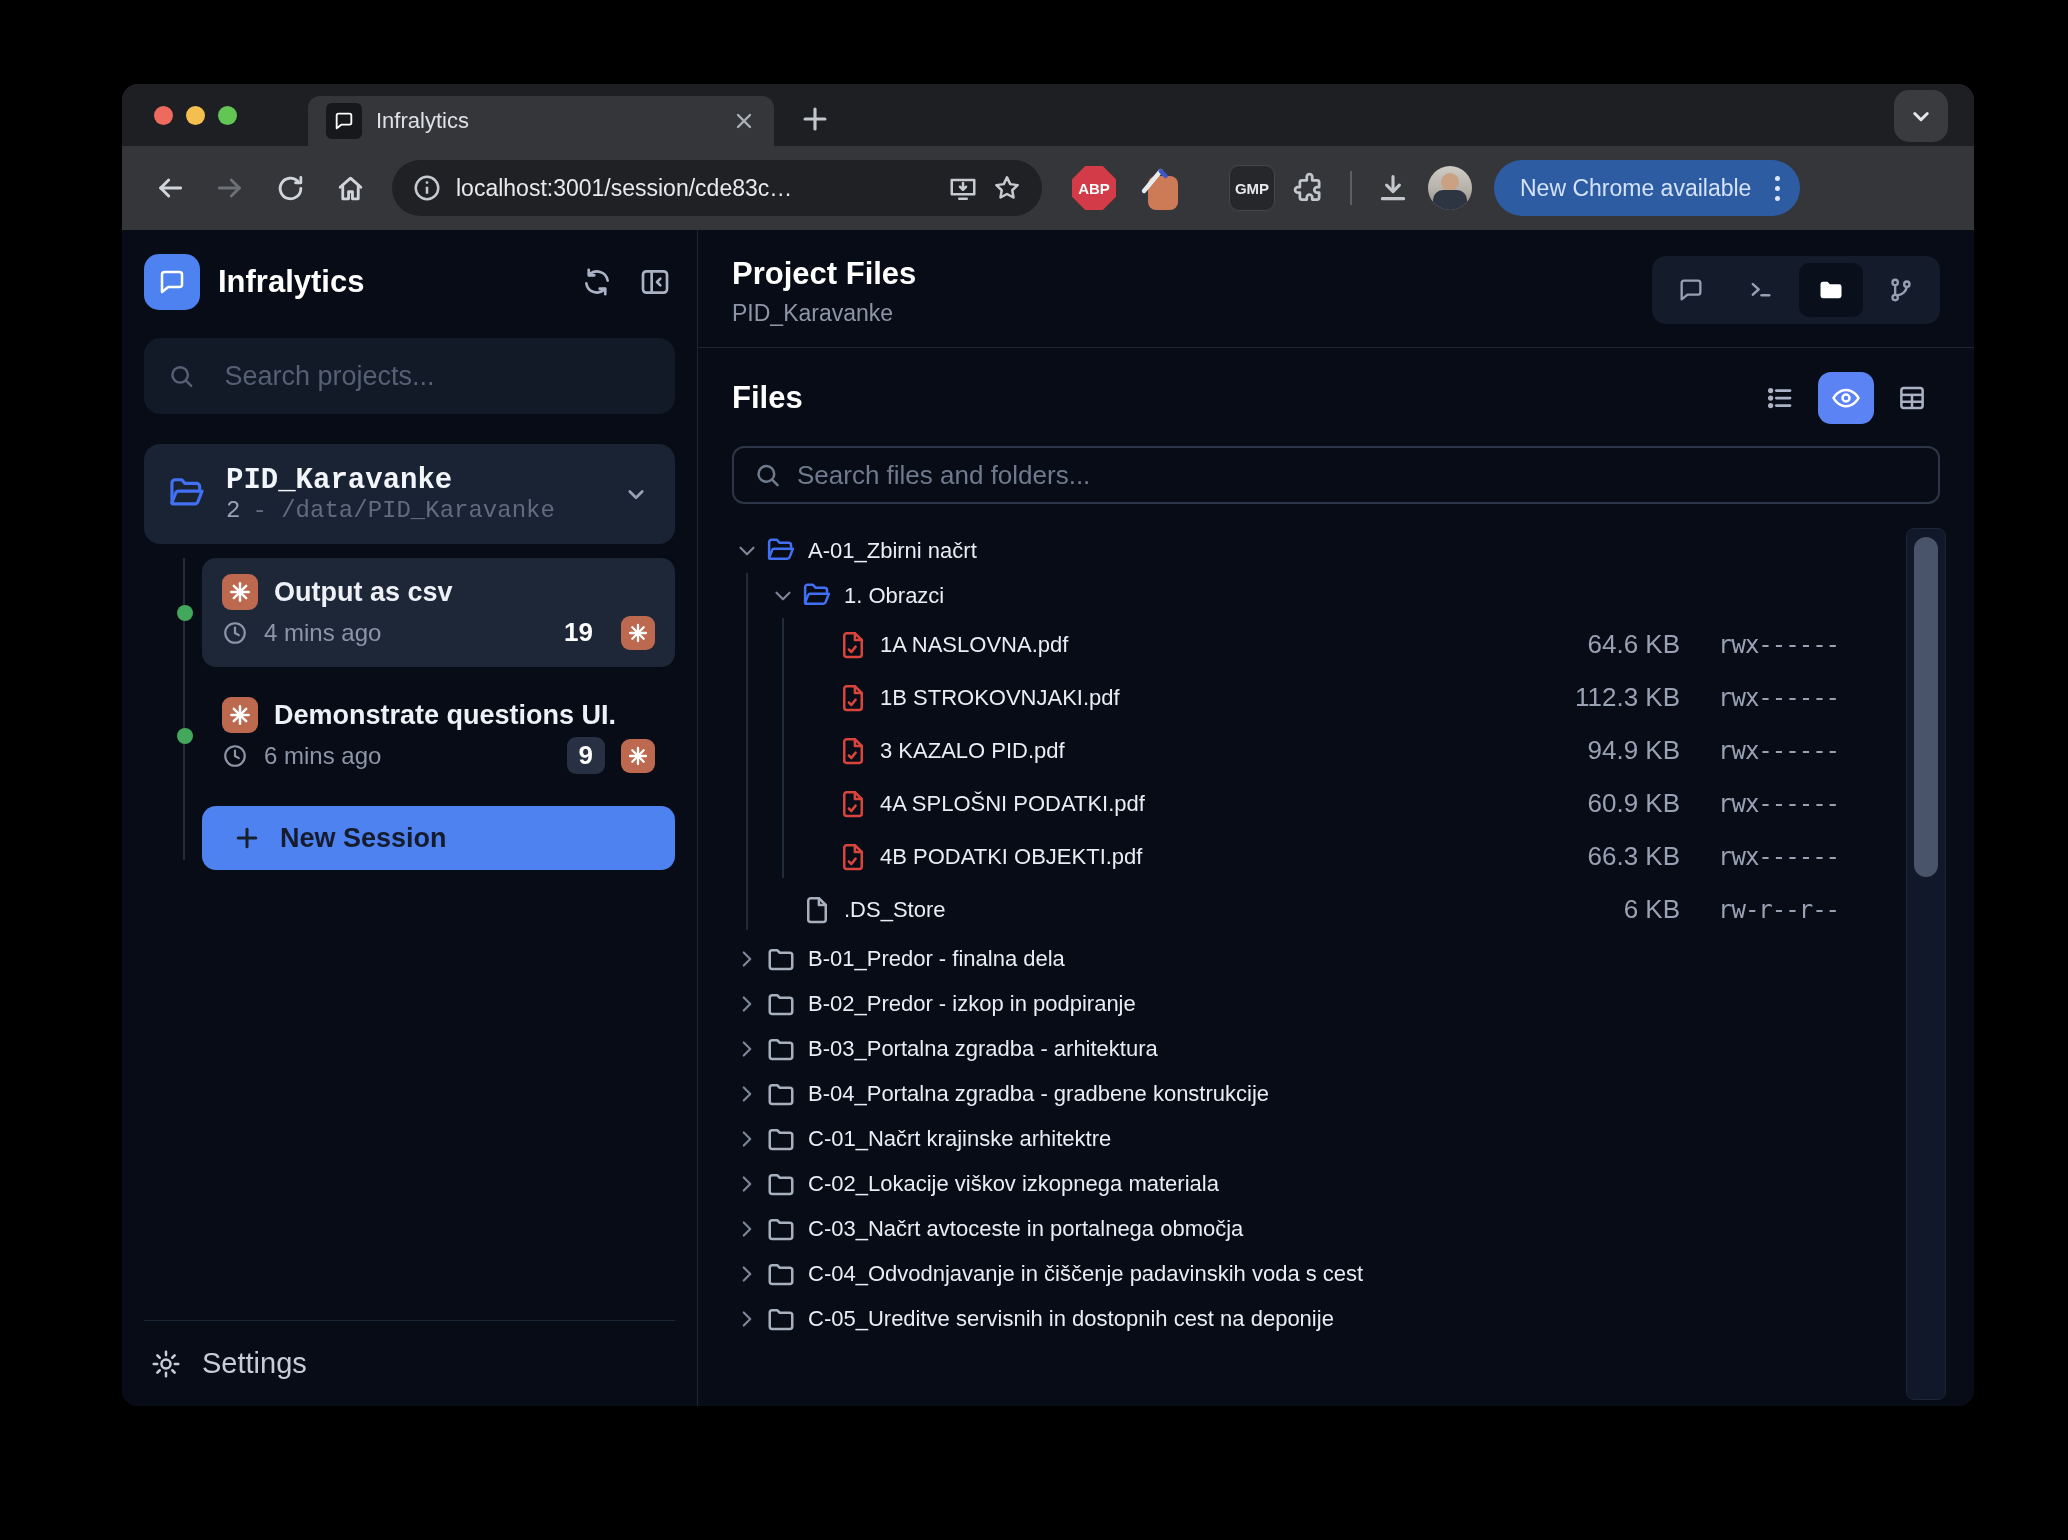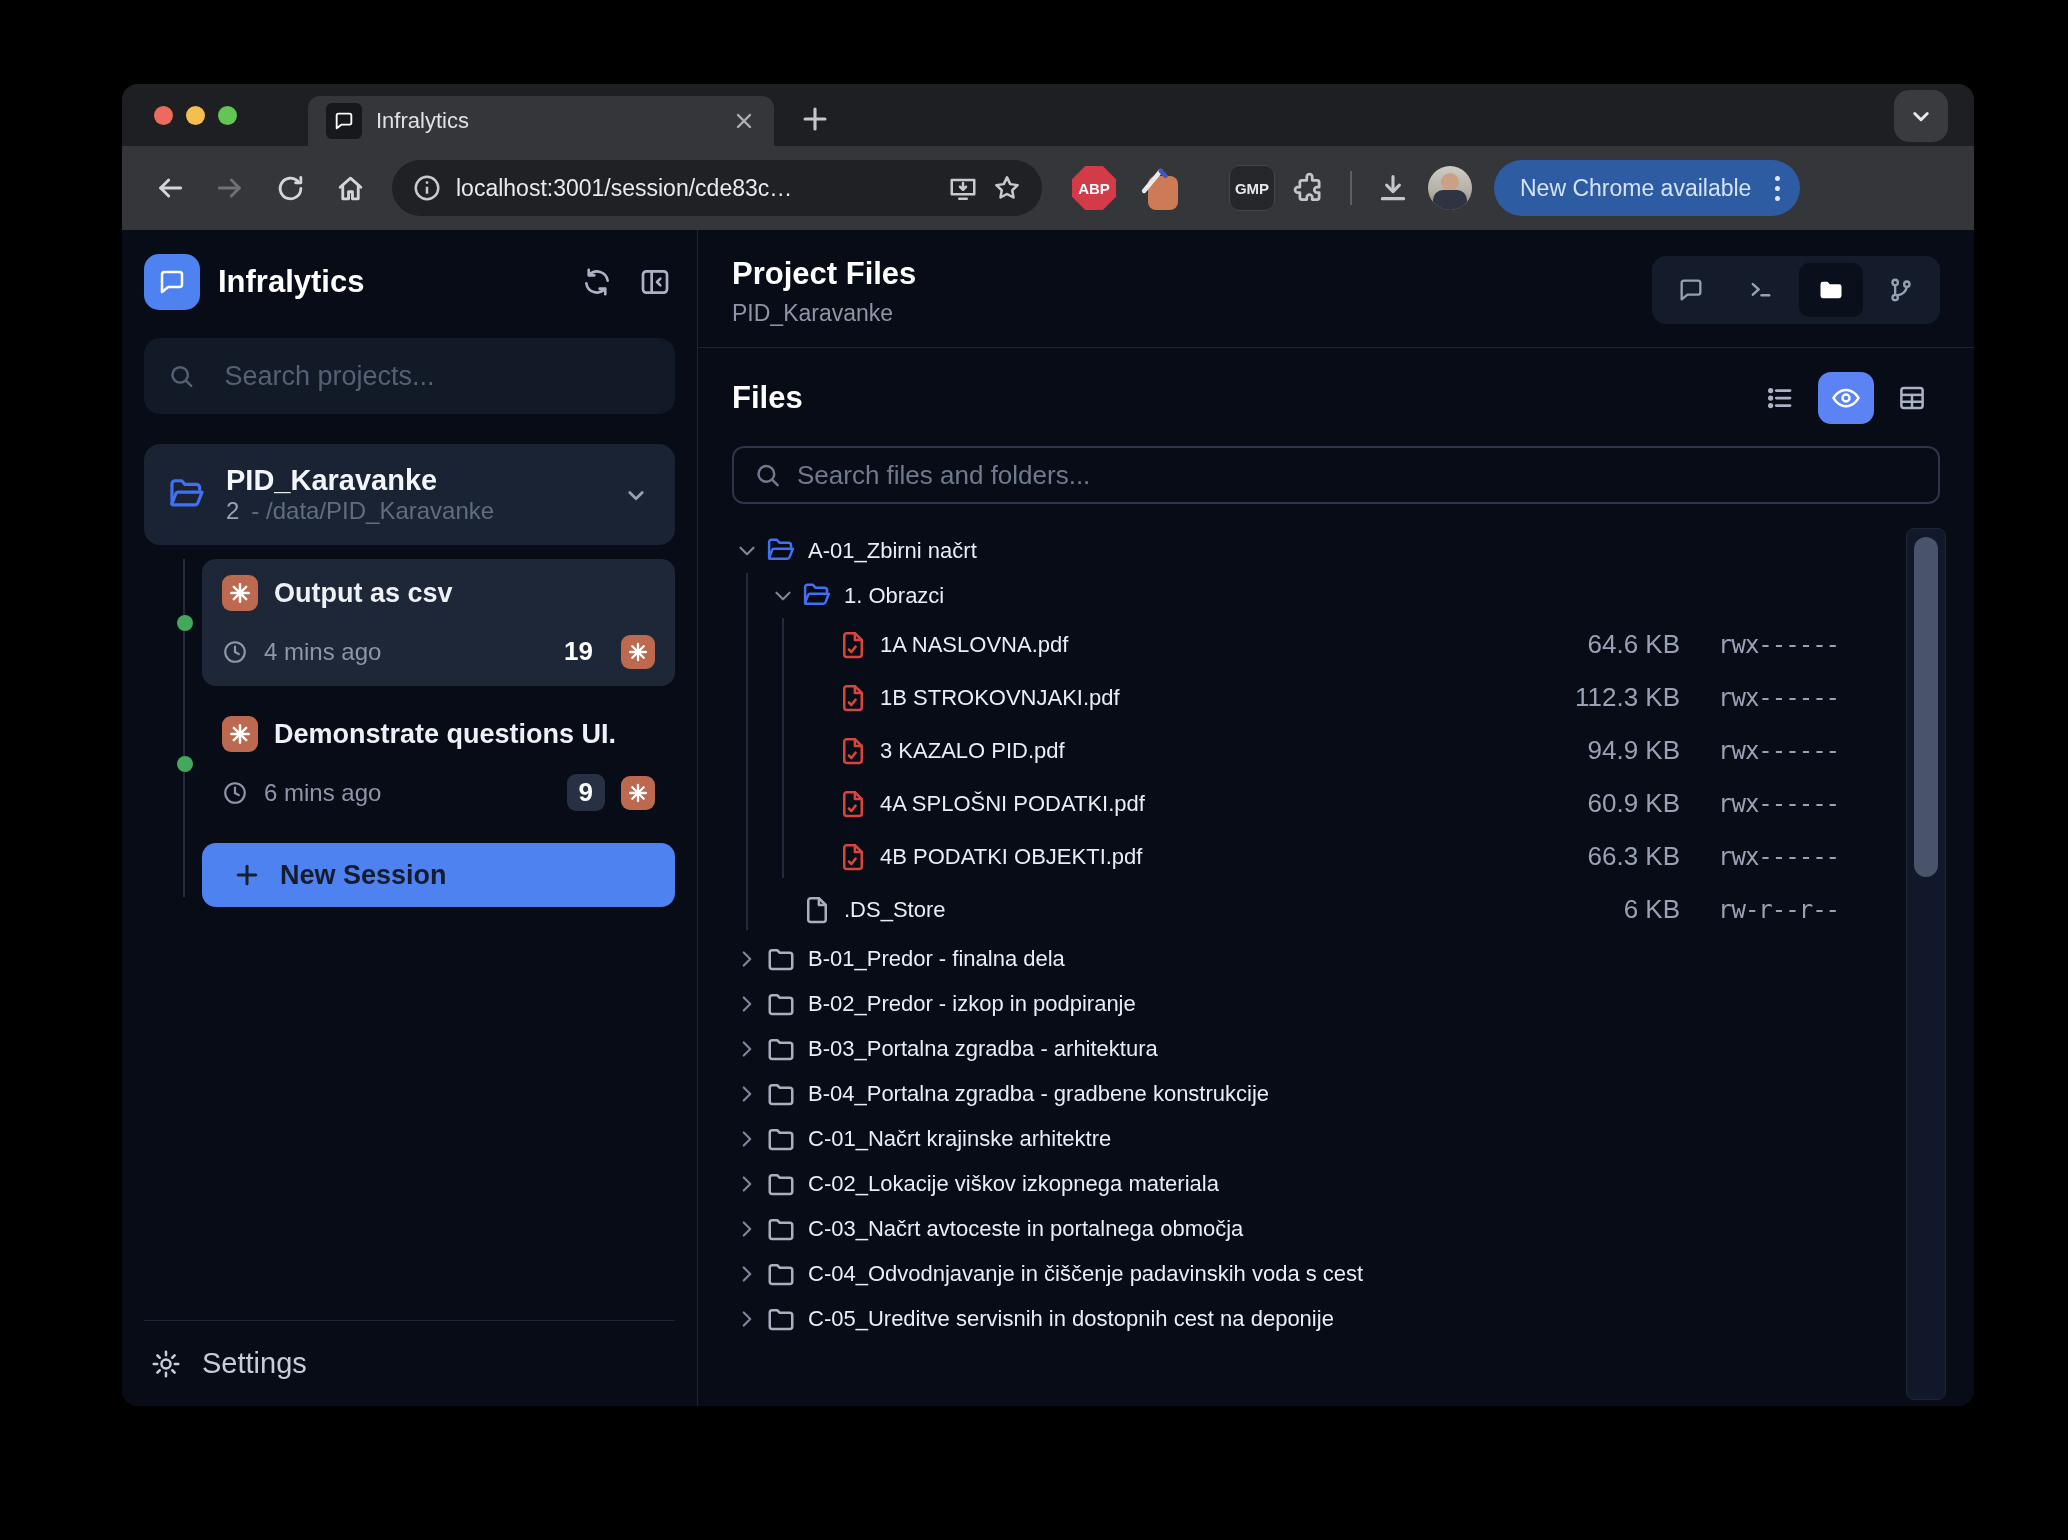--- a/index.html
+++ b/index.html
@@ -63,32 +63,32 @@
 
   
   .sidebar{width:576px;flex:none;border-right:1px solid var(--line);display:flex;flex-direction:column;padding:24px 22px 20px;}
   .side-head{display:flex;align-items:center;gap:18px;}
   .logo{width:56px;height:56px;border-radius:15px;background:var(--accent-blue);display:flex;align-items:center;justify-content:center;flex:none;}
   .app-name{color:#fff;font-size:31px;font-weight:bold;flex:1;}
   .side-head .hicon{color:#aab3c5;padding:4px;}
   .side-search{margin-top:28px;height:76px;background:#121927;border-radius:16px;display:flex;align-items:center;gap:30px;padding:0 24px;}
   .side-search input{background:transparent;border:none;outline:none;color:#8d96a8;font-size:27px;width:100%;font-family:inherit;}
   .side-search input::placeholder{color:#566074;}
-  .project-card{margin-top:30px;background:var(--panel);border-radius:16px;padding:20px 24px;display:flex;align-items:center;gap:20px;}
+  .project-card{margin-top:30px;background:var(--panel);border-radius:16px;padding:20px 24px;display:flex;align-items:center;gap:20px;font-family:Liberation Mono, monospace;}
   .project-card .pc-text{flex:1;min-width:0;}
   .pc-name{color:#f2f5fa;font-size:29px;font-weight:bold;}
   .pc-sub{margin-top:8px;font-size:24px;color:#626c80;white-space:nowrap;overflow:hidden;}
   .pc-sub b{color:#9aa3b5;font-weight:normal;margin-right:12px;}
   .sessions{margin-top:14px;position:relative;}
   .sessions .guide{position:absolute;left:39px;top:0;bottom:10px;width:2px;background:#232c3d;}
   .session-card{margin-left:58px;border-radius:14px;padding:16px 20px;position:relative;}
   .session-card.selected{background:var(--panel-sel);}
   .session-card + .session-card{margin-top:14px;}
   .s-row{display:flex;align-items:center;gap:16px;}
-  .s-row + .s-row{margin-top:22px;}
+  .s-row + .s-row{margin-top:4px;}
   .s-title{color:#eef1f7;font-size:27px;font-weight:600;flex:1;white-space:nowrap;overflow:hidden;}
   .s-time{color:#8d96a8;font-size:24px;flex:1;}
   .s-count{color:#fff;font-size:26px;font-weight:bold;padding:3px 12px;border-radius:9px;}
   .session-card:not(.selected) .s-count{background:#273143;}
   .burst{width:36px;height:36px;border-radius:9px;background:var(--session-icon-bg);display:flex;align-items:center;justify-content:center;flex:none;}
   .burst.sm{width:34px;height:34px;}
   .green-dot{position:absolute;left:-25px;top:50%;margin-top:-8px;width:16px;height:16px;border-radius:50%;background:var(--status-green);}
   .new-session{margin:16px 0 0 58px;height:64px;background:var(--accent-blue);border-radius:14px;
     display:flex;align-items:center;justify-content:flex-start;gap:18px;padding:0 30px;cursor:pointer;}
   .new-session .plus{color:#17202f;}

